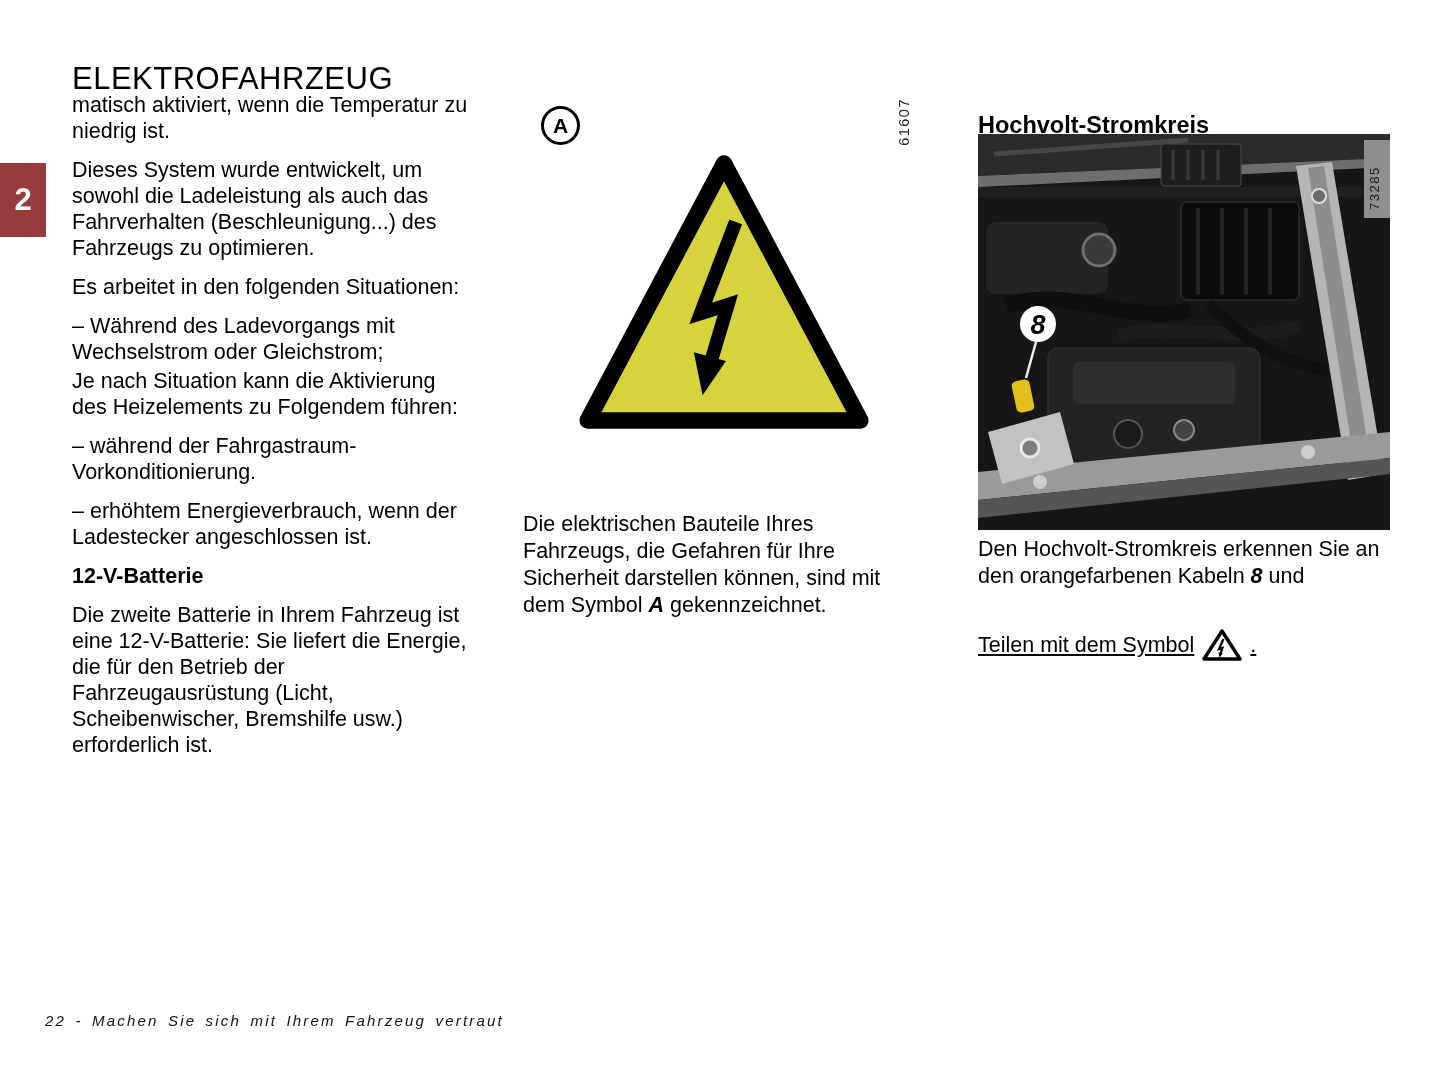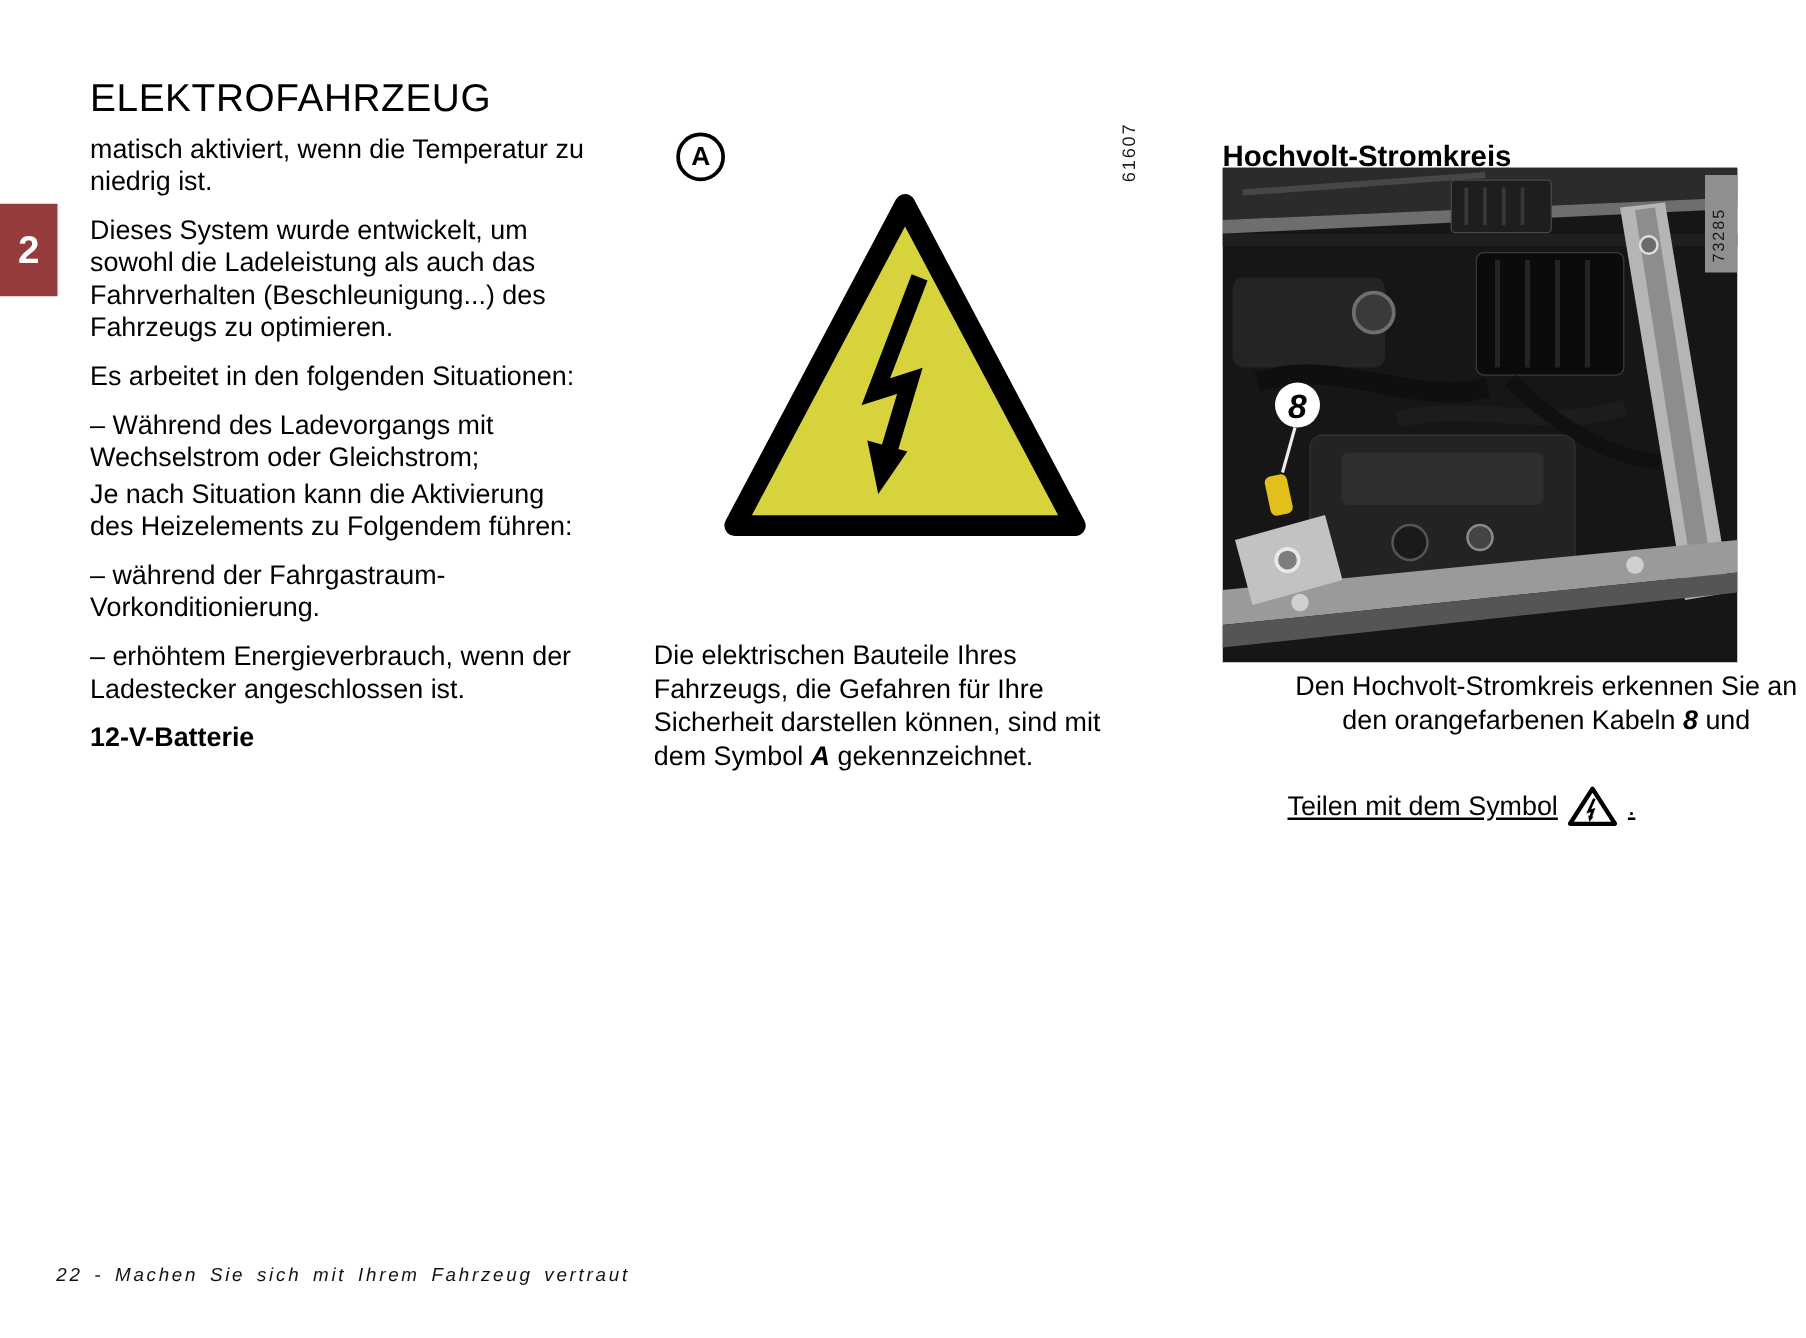--- a/index.html
+++ b/index.html
@@ -11,21 +11,21 @@
     position:absolute;left:72px;top:40px;
     font-size:31px;font-weight:normal;letter-spacing:0.5px;
   }
   .chapter-tab{
     position:absolute;left:0;top:163px;width:46px;height:74px;
     background:#963c3c;color:#fff;display:flex;align-items:center;justify-content:center;
     font-size:31px;font-weight:bold;
   }
   .col-left{
     position:absolute;left:72px;top:92px;width:398px;
-    font-size:21.5px;line-height:26px;margin-top:14px;
+    font-size:21.5px;line-height:26px;
   }
   .col-left p{margin:0 0 13px 0;}
   .col-left p.tight{margin:0 0 3px 0;}
   .col-left p.subhead{font-weight:bold;margin:2px 0 13px 0;}
   
   .label-a{
     position:absolute;left:541px;top:106px;width:33px;height:33px;
     border:3px solid #000;border-radius:50%;
     display:flex;align-items:center;justify-content:center;
     font-size:21px;font-weight:bold;
@@ -41,22 +41,22 @@
     font-size:21.5px;line-height:27px;margin-top:11px;
   }
   .sym{font-weight:bold;font-style:italic;}
   
   .hv-heading{
     position:absolute;left:978px;top:92px;width:412px;
     font-size:23.5px;font-weight:bold;
   }
   .photo-wrap{position:absolute;left:978px;top:134px;width:412px;height:396px;}
   .right-caption{
-    position:absolute;left:1030px;top:536px;width:414px;
-    font-size:21.5px;line-height:27px;text-align:center;
+    position:absolute;left:978px;top:536px;width:414px;
+    font-size:21.5px;line-height:27px;
   }
   .right-caption .line2{margin-top:38px;display:flex;align-items:center;gap:8px;flex-wrap:wrap;text-decoration:underline;}
   .inline-symbol{display:inline-block;vertical-align:middle;}
   .footer{
     position:absolute;left:45px;top:1012px;
     font-size:15px;letter-spacing:2.2px;word-spacing:3px;color:#111;font-style:italic;
   }
 </style>
 </head>
 <body>
@@ -69,20 +69,21 @@
 
 <div class="col-left">
   <p>matisch aktiviert, wenn die Temperatur zu niedrig ist.</p>
   <p>Dieses System wurde entwickelt, um sowohl die Ladeleistung als auch das Fahrverhalten (Beschleunigung...) des Fahrzeugs zu optimieren.</p>
   <p>Es arbeitet in den folgenden Situationen:</p>
   <p class="tight">– Während des Ladevorgangs mit Wechselstrom oder Gleichstrom;</p>
   <p>Je nach Situation kann die Aktivierung des Heizelements zu Folgendem führen:</p>
   <p>– während der Fahrgastraum-Vorkonditionierung.</p>
   <p>– erhöhtem Energieverbrauch, wenn der Ladestecker angeschlossen ist.</p>
   <p class="subhead">12-V-Batterie</p>
+  <p>Die zweite Batterie in Ihrem Fahrzeug ist eine 12-V-Batterie: Sie liefert die Energie, die für den Betrieb der Fahrzeugausrüstung (Licht, Scheibenwischer, Bremshilfe usw.) erforderlich ist.</p>
 </div>
 
 <div class="label-a">
   <span>A</span>
 </div>
 
 <div class="fig-num-mid">61607</div>
 
 <div class="triangle-wrap">
   <svg viewBox="0 0 300 292" width="292" height="292">

